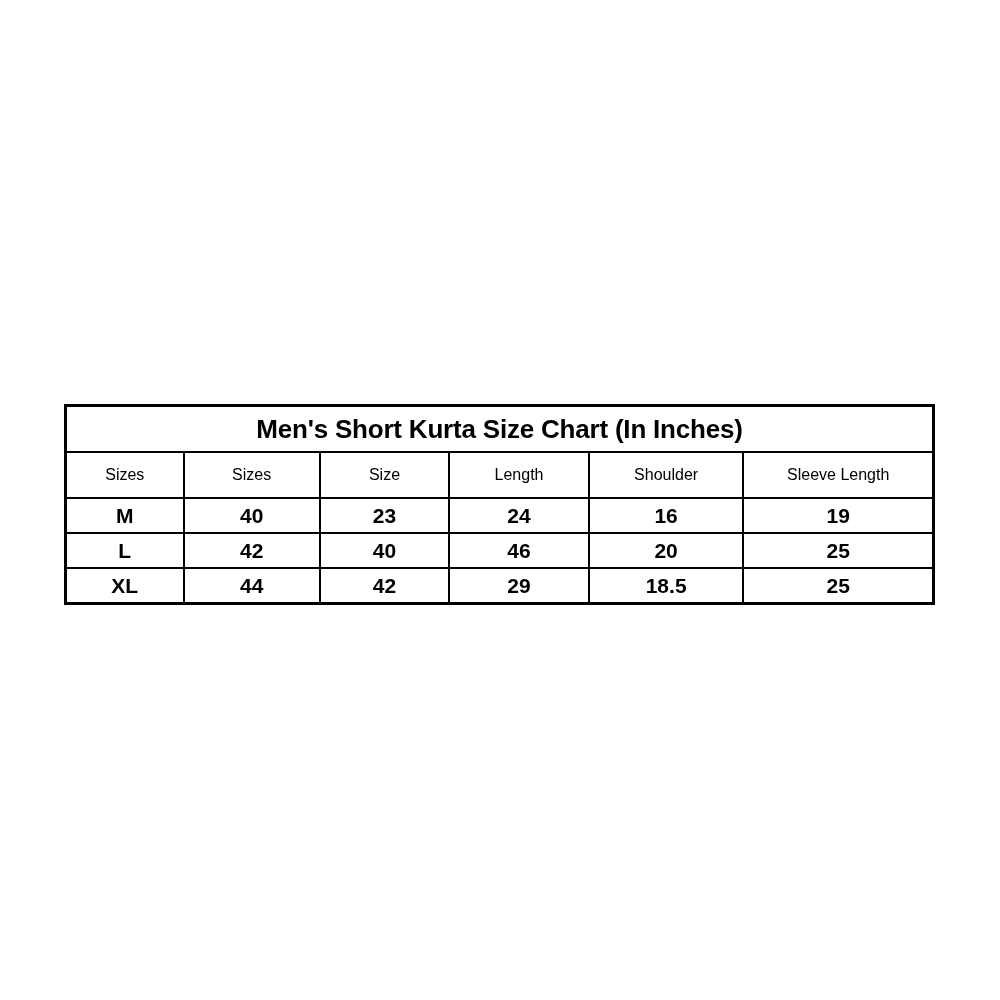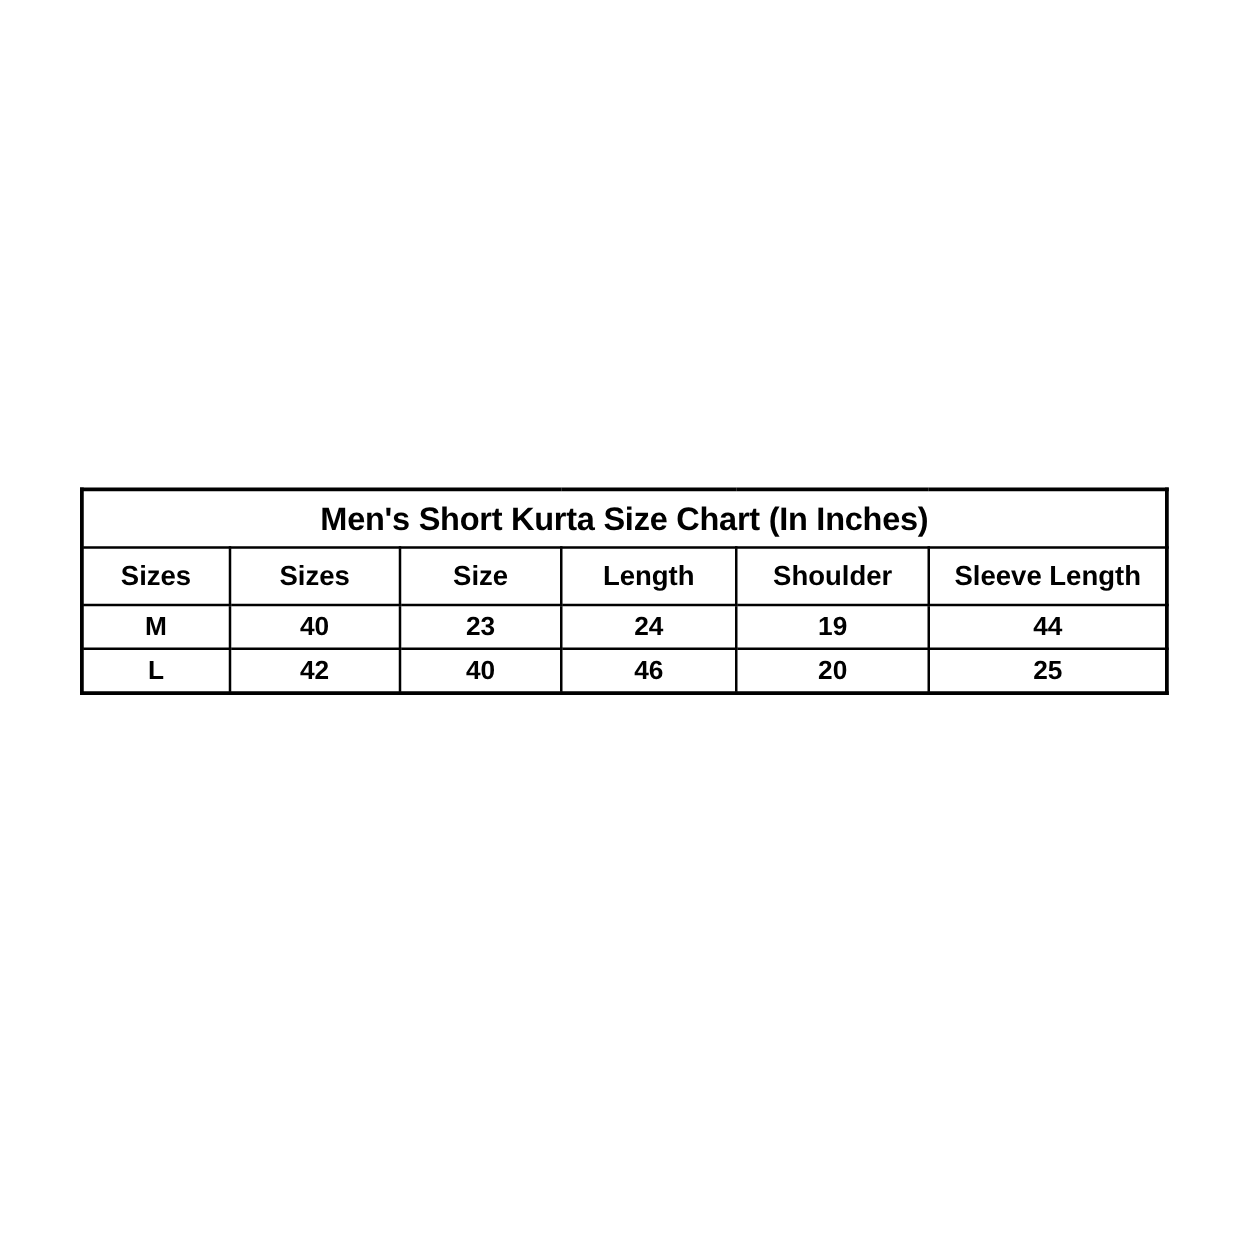--- a/index.html
+++ b/index.html
@@ -11,21 +11,21 @@
     height: 1000px;
     background: #ffffff;
     font-family: "Liberation Sans", sans-serif;
     color: #000000;
     position: relative;
     overflow: hidden;
   }
   .chart-wrap {
     position: absolute;
     left: 64px;
-    top: 390px;
+    top: 404px;
     width: 871px;
   }
   table.size-chart {
     width: 100%;
     border-collapse: collapse;
     table-layout: fixed;
     background: #ffffff;
   }
   table.size-chart,
   table.size-chart td,
@@ -43,22 +43,22 @@
     white-space: nowrap;
   }
   .title-cell {
     height: 44px;
     font-size: 26px;
     font-weight: bold;
     letter-spacing: -0.2px;
   }
   .header-row th {
     height: 44px;
-    font-size: 22px;
-    font-weight: bold;
+    font-size: 16px;
+    font-weight: normal;
   }
   .data-row td {
     height: 33px;
     font-size: 21px;
     font-weight: bold;
   }
   .data-row td.size-cell {
     font-weight: bold;
   }
 </style>
@@ -85,26 +85,34 @@
         <th>Size</th>
         <th>Length</th>
         <th>Shoulder</th>
         <th>Sleeve Length</th>
       </tr>
       <tr class="data-row">
         <td class="size-cell">M</td>
         <td>40</td>
         <td>23</td>
         <td>24</td>
+        <td>16</td>
         <td>19</td>
-        <td>44</td>
       </tr>
       <tr class="data-row">
         <td class="size-cell">L</td>
         <td>42</td>
         <td>40</td>
         <td>46</td>
         <td>20</td>
         <td>25</td>
       </tr>
+      <tr class="data-row">
+        <td class="size-cell">XL</td>
+        <td>44</td>
+        <td>42</td>
+        <td>29</td>
+        <td>18.5</td>
+        <td>25</td>
+      </tr>
     </tbody>
   </table>
 </div>
 
 </body></html>

